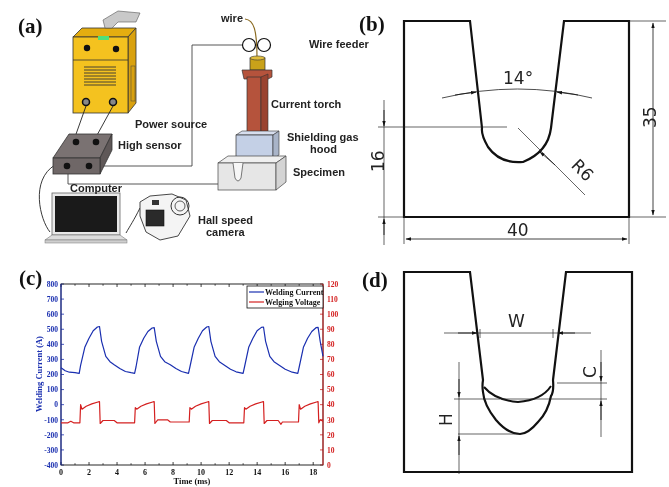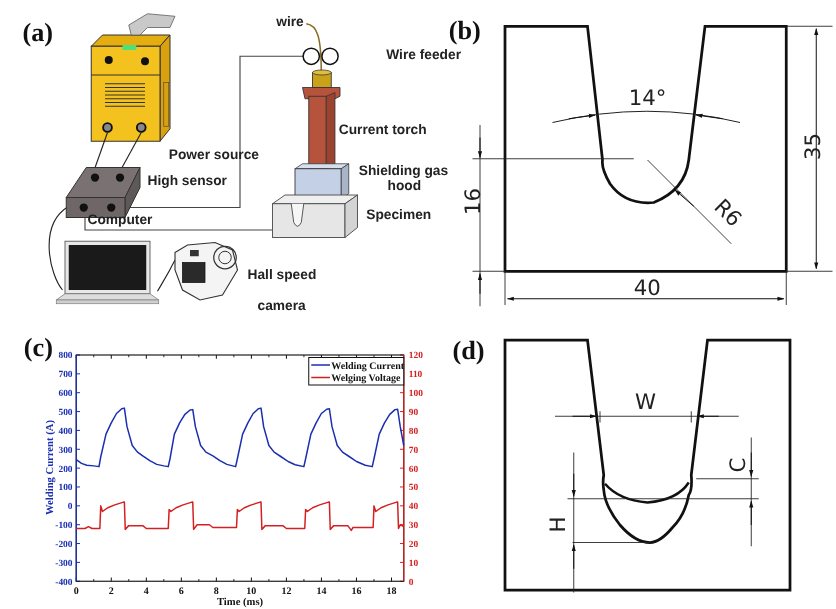--- a/index.html
+++ b/index.html
@@ -102,23 +102,23 @@
   </svg>
 
   <div class="albl" style="left:221px;top:12px;">wire</div>
   <div class="albl" style="left:275px;top:38px;margin-left:34px;">Wire feeder</div>
   <div class="albl" style="left:135px;top:107px;margin-top:11px;">Power source</div>
   <div class="albl" style="left:271px;top:98px;">Current torch</div>
   <div class="albl" style="left:118px;top:139px;">High sensor</div>
   <div class="albl" style="left:287px;top:131px;">Shielding gas</div>
   <div class="albl" style="left:310px;top:143px;text-align:right;">hood</div>
   <div class="albl" style="left:293px;top:166px;">Specimen</div>
-  <div class="albl" style="left:70px;top:170px;">Computer</div>
+  <div class="albl" style="left:70px;top:182px;">Computer</div>
   <div class="albl" style="left:198px;top:214px;">Hall speed</div>
-  <div class="albl" style="left:206px;top:239px;">camera</div>
+  <div class="albl" style="left:206px;top:226px;">camera</div>
 </div>
 
 <div class="panel" style="left:340px;top:0;width:329px;height:250px;">
   <div class="plabel" style="left:19px;top:12px;">(b)</div>
   <svg width="329" height="250" style="position:absolute;left:0;top:0;">
     <defs>
       <marker id="arr" viewBox="0 0 10 10" refX="9" refY="5" markerWidth="7" markerHeight="7" orient="auto-start-reverse">
         <path d="M0,2 L10,5 L0,8 Z" fill="#111"></path>
       </marker>
     </defs>

